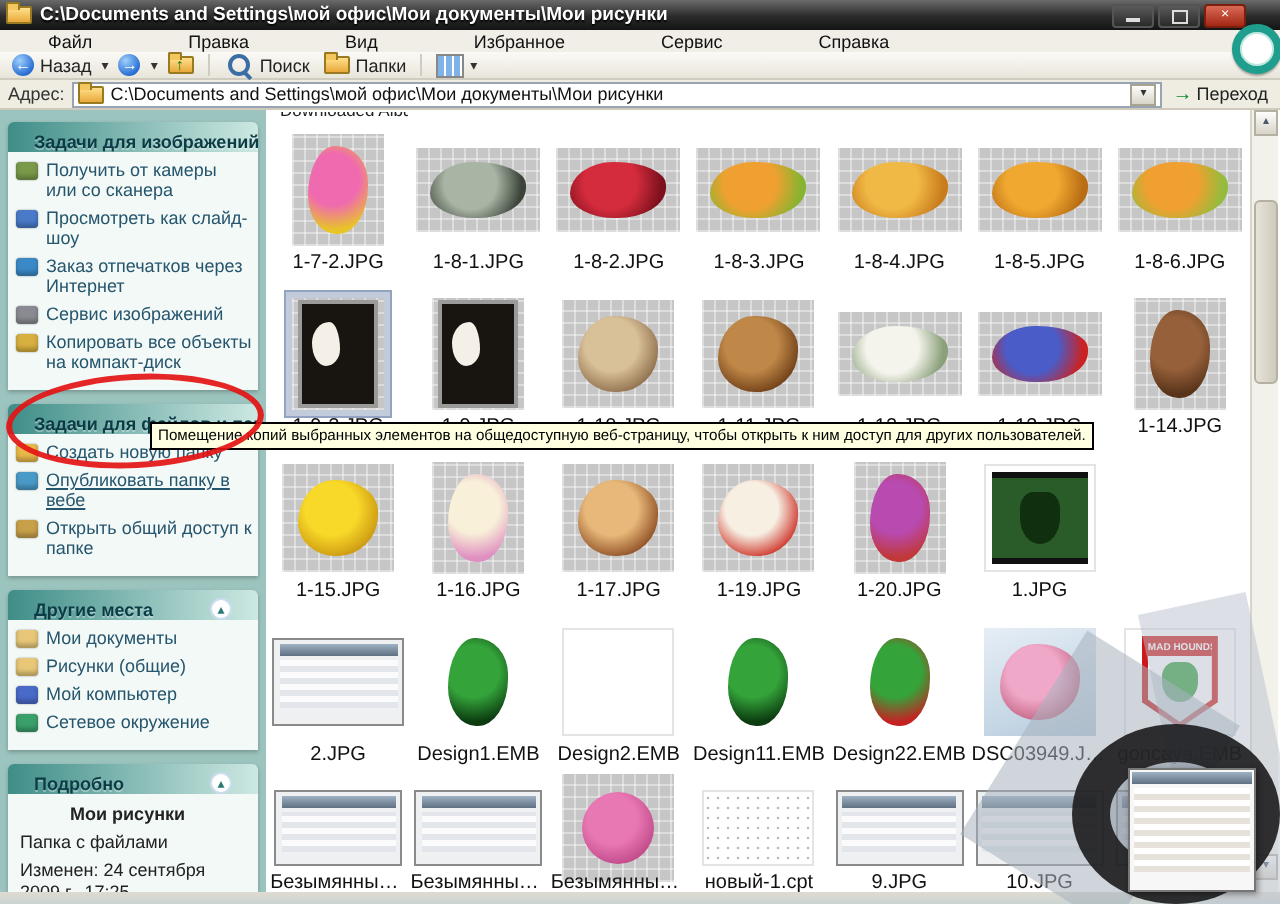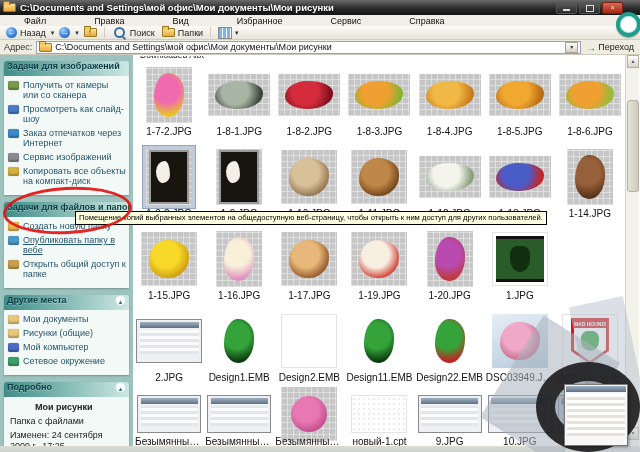--- a/index.html
+++ b/index.html
@@ -54,21 +54,21 @@
   
   .greenring{position:absolute;left:616px;top:12px;width:17px;height:17px;border-radius:50%;
     border:4px solid #1f9e8e;box-shadow:inset 0 0 0 1px #bfe8e0,0 1px 1px rgba(0,0,0,.3);z-index:6;background:#fff;}
   
   .main{position:absolute;left:0;top:55px;width:640px;height:391px;background:#fff;overflow:hidden;}
   .sidebar{position:absolute;left:0;top:0;width:133px;height:391px;background:#9cc4be;
     padding:6px 4px 0 4px;box-sizing:border-box;overflow:hidden;}
   .panel{margin-bottom:7px;border-radius:3px 3px 0 0;overflow:hidden;
     box-shadow:0 1px 2px rgba(0,0,0,.25);}
   .phead{height:15px;background:linear-gradient(90deg,#3f8d88,#cde8e2);display:flex;
-    align-items:flex-start;justify-content:space-between;padding:0 3px;gap:12px;}
+    align-items:flex-end;justify-content:space-between;padding:0 13px;gap:12px;}
   .ptitle{font-size:9px;font-weight:bold;color:#0b3c46;text-shadow:0 1px 0 rgba(255,255,255,.35);white-space:nowrap;}
   .chev{width:11px;height:11px;border-radius:50%;background:#fff;color:#2a7a74;font-size:7px;
     line-height:11px;text-align:center;border:1px solid #cde;box-sizing:border-box;}
   .pbody{background:#f2f9f6;padding:4px 3px 5px 4px;}
   .pitem{display:flex;gap:4px;margin-bottom:4px;cursor:pointer;}
   .picon{flex:none;width:11px;height:9px;border-radius:2px;margin-top:1px;
     box-shadow:inset 0 -2px 2px rgba(0,0,0,.25), 0 0 1px rgba(0,0,0,.4);}
   .plabel{font-size:9px;line-height:10px;color:#26556e;}
   .dline{font-size:9px;line-height:11px;color:#222;margin:1px 1px 3px 2px;}
   .dline.b{font-weight:bold;margin-left:27px;}

